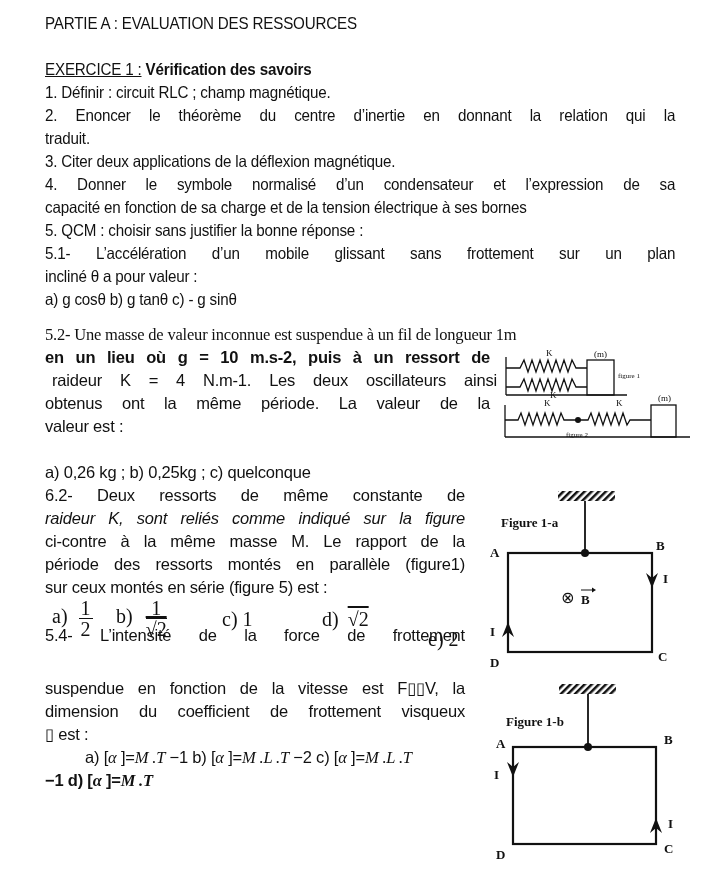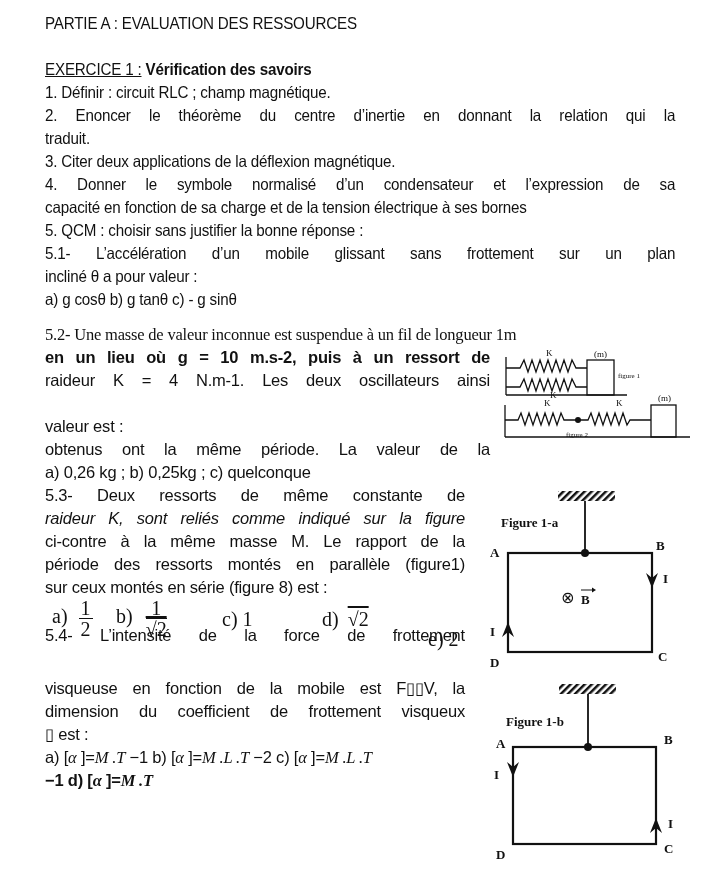--- a/index.html
+++ b/index.html
@@ -33,31 +33,31 @@
 <div class="t cond" style="top:150px;">3. Citer deux applications de la déflexion magnétique.</div>
 <div class="t cond full" style="top:173px;width:685px;">4. Donner le symbole normalisé d’un condensateur et l’expression de sa</div>
 <div class="t cond" style="top:196px;">capacité en fonction de sa charge et de la tension électrique à ses bornes</div>
 <div class="t cond" style="top:219px;">5. QCM : choisir sans justifier la bonne réponse :</div>
 <div class="t cond full" style="top:242px;width:685px;">5.1- L’accélération d’un mobile glissant sans frottement sur un plan</div>
 <div class="t cond" style="top:265px;">incliné θ a pour valeur :</div>
 <div class="t cond" style="top:288px;">a) g cosθ b) g tanθ c) - g sinθ</div>
 
 <div class="t" style="top:323px;width:630px;font-family:Liberation Serif, serif;">5.2- Une masse de valeur inconnue est suspendue à un fil de longueur 1m</div>
 <div class="t half" style="top:346px;width:445px;font-weight:bold;">en un lieu où g = 10 m.s-2, puis à un ressort de</div>
-<div class="t half" style="top:369px;width:445px;">raideur K = 4 N.m-1. Les deux oscillateurs ainsi</div>
-<div class="t half" style="top:392px;width:445px;margin-top:46px;">obtenus ont la même période. La valeur de la</div>
+<div class="t half" style="top:369px;width:445px;margin-left:7px;">raideur K = 4 N.m-1. Les deux oscillateurs ainsi</div>
+<div class="t half" style="top:392px;width:445px;">obtenus ont la même période. La valeur de la</div>
 <div class="t" style="top:415px;">valeur est :</div>
 
 <div class="t" style="top:461px;">a) 0,26 kg ; b) 0,25kg ; c) quelconque</div>
 
-<div class="t half2" style="top:484px;width:420px;">5.3- Deux ressorts de même constante de</div>
+<div class="t half2" style="top:484px;width:420px;">6.2- Deux ressorts de même constante de</div>
 <div class="t half2" style="top:507px;width:420px;font-style:italic;">raideur K, sont reliés comme indiqué sur la figure</div>
 <div class="t half2" style="top:530px;width:420px;">ci-contre à la même masse M. Le rapport de la</div>
 <div class="t half2" style="top:553px;width:420px;">période des ressorts montés en parallèle (figure1)</div>
-<div class="t" style="top:576px;">sur ceux montés en série (figure 8) est :</div>
+<div class="t" style="top:576px;">sur ceux montés en série (figure 5) est :</div>
 
 <div>
   <div class="opt" style="left:52px;top:598px;">
     <span>a)</span>
     <span class="frac" style="margin-left:6px;">
       <span class="num">1</span>
       <span class="den">2</span>
     </span>
   </div>
   <div class="opt" style="left:116px;top:598px;">
@@ -70,26 +70,26 @@
   <div class="opt" style="left:222px;top:608px;">c) 1</div>
   <div class="opt" style="left:322px;top:608px;">
     <span>d)</span>
     <span style="text-decoration:overline;margin-left:4px;">√2</span>
   </div>
   <div class="opt" style="left:428px;top:628px;">e) 2</div>
 </div>
 
 <div class="t half2" style="top:624px;width:420px;">5.4- L’intensité de la force de frottement</div>
 <div class="t half2" style="top:677px;width:420px;">
-  <span>visqueuse en fonction de la mobile est </span><span style="">F▯▯V</span><span>, la</span>
+  <span>suspendue en fonction de la vitesse est </span><span style="">F▯▯V</span><span>, la</span>
 </div>
 <div class="t half2" style="top:700px;width:420px;">dimension du coefficient de frottement visqueux</div>
 <div class="t" style="top:723px;">▯ est :</div>
 
-<div class="t" style="top:746px;">
+<div class="t" style="top:746px;margin-left:40px;">
   <span>a) [</span><span class="ital">α</span><span> ]=</span><span class="ital">M .T</span><span> −1 b) [</span><span class="ital">α</span><span> ]=</span><span class="ital">M .L  .T</span><span> −2 c) [</span><span class="ital">α</span><span> ]=</span><span class="ital">M .L  .T</span>
 </div>
 <div class="t" style="top:769px;font-weight:bold;">
   <span>−1 d) [</span><span class="ital">α</span><span> ]=</span><span class="ital">M .T</span>
 </div>
 
 <svg style="left:470px;top:340px;" width="250" height="110">
   <g stroke="#111" stroke-width="1.3" fill="none">
 
     <line x1="36" y1="17" x2="36" y2="55"></line>

